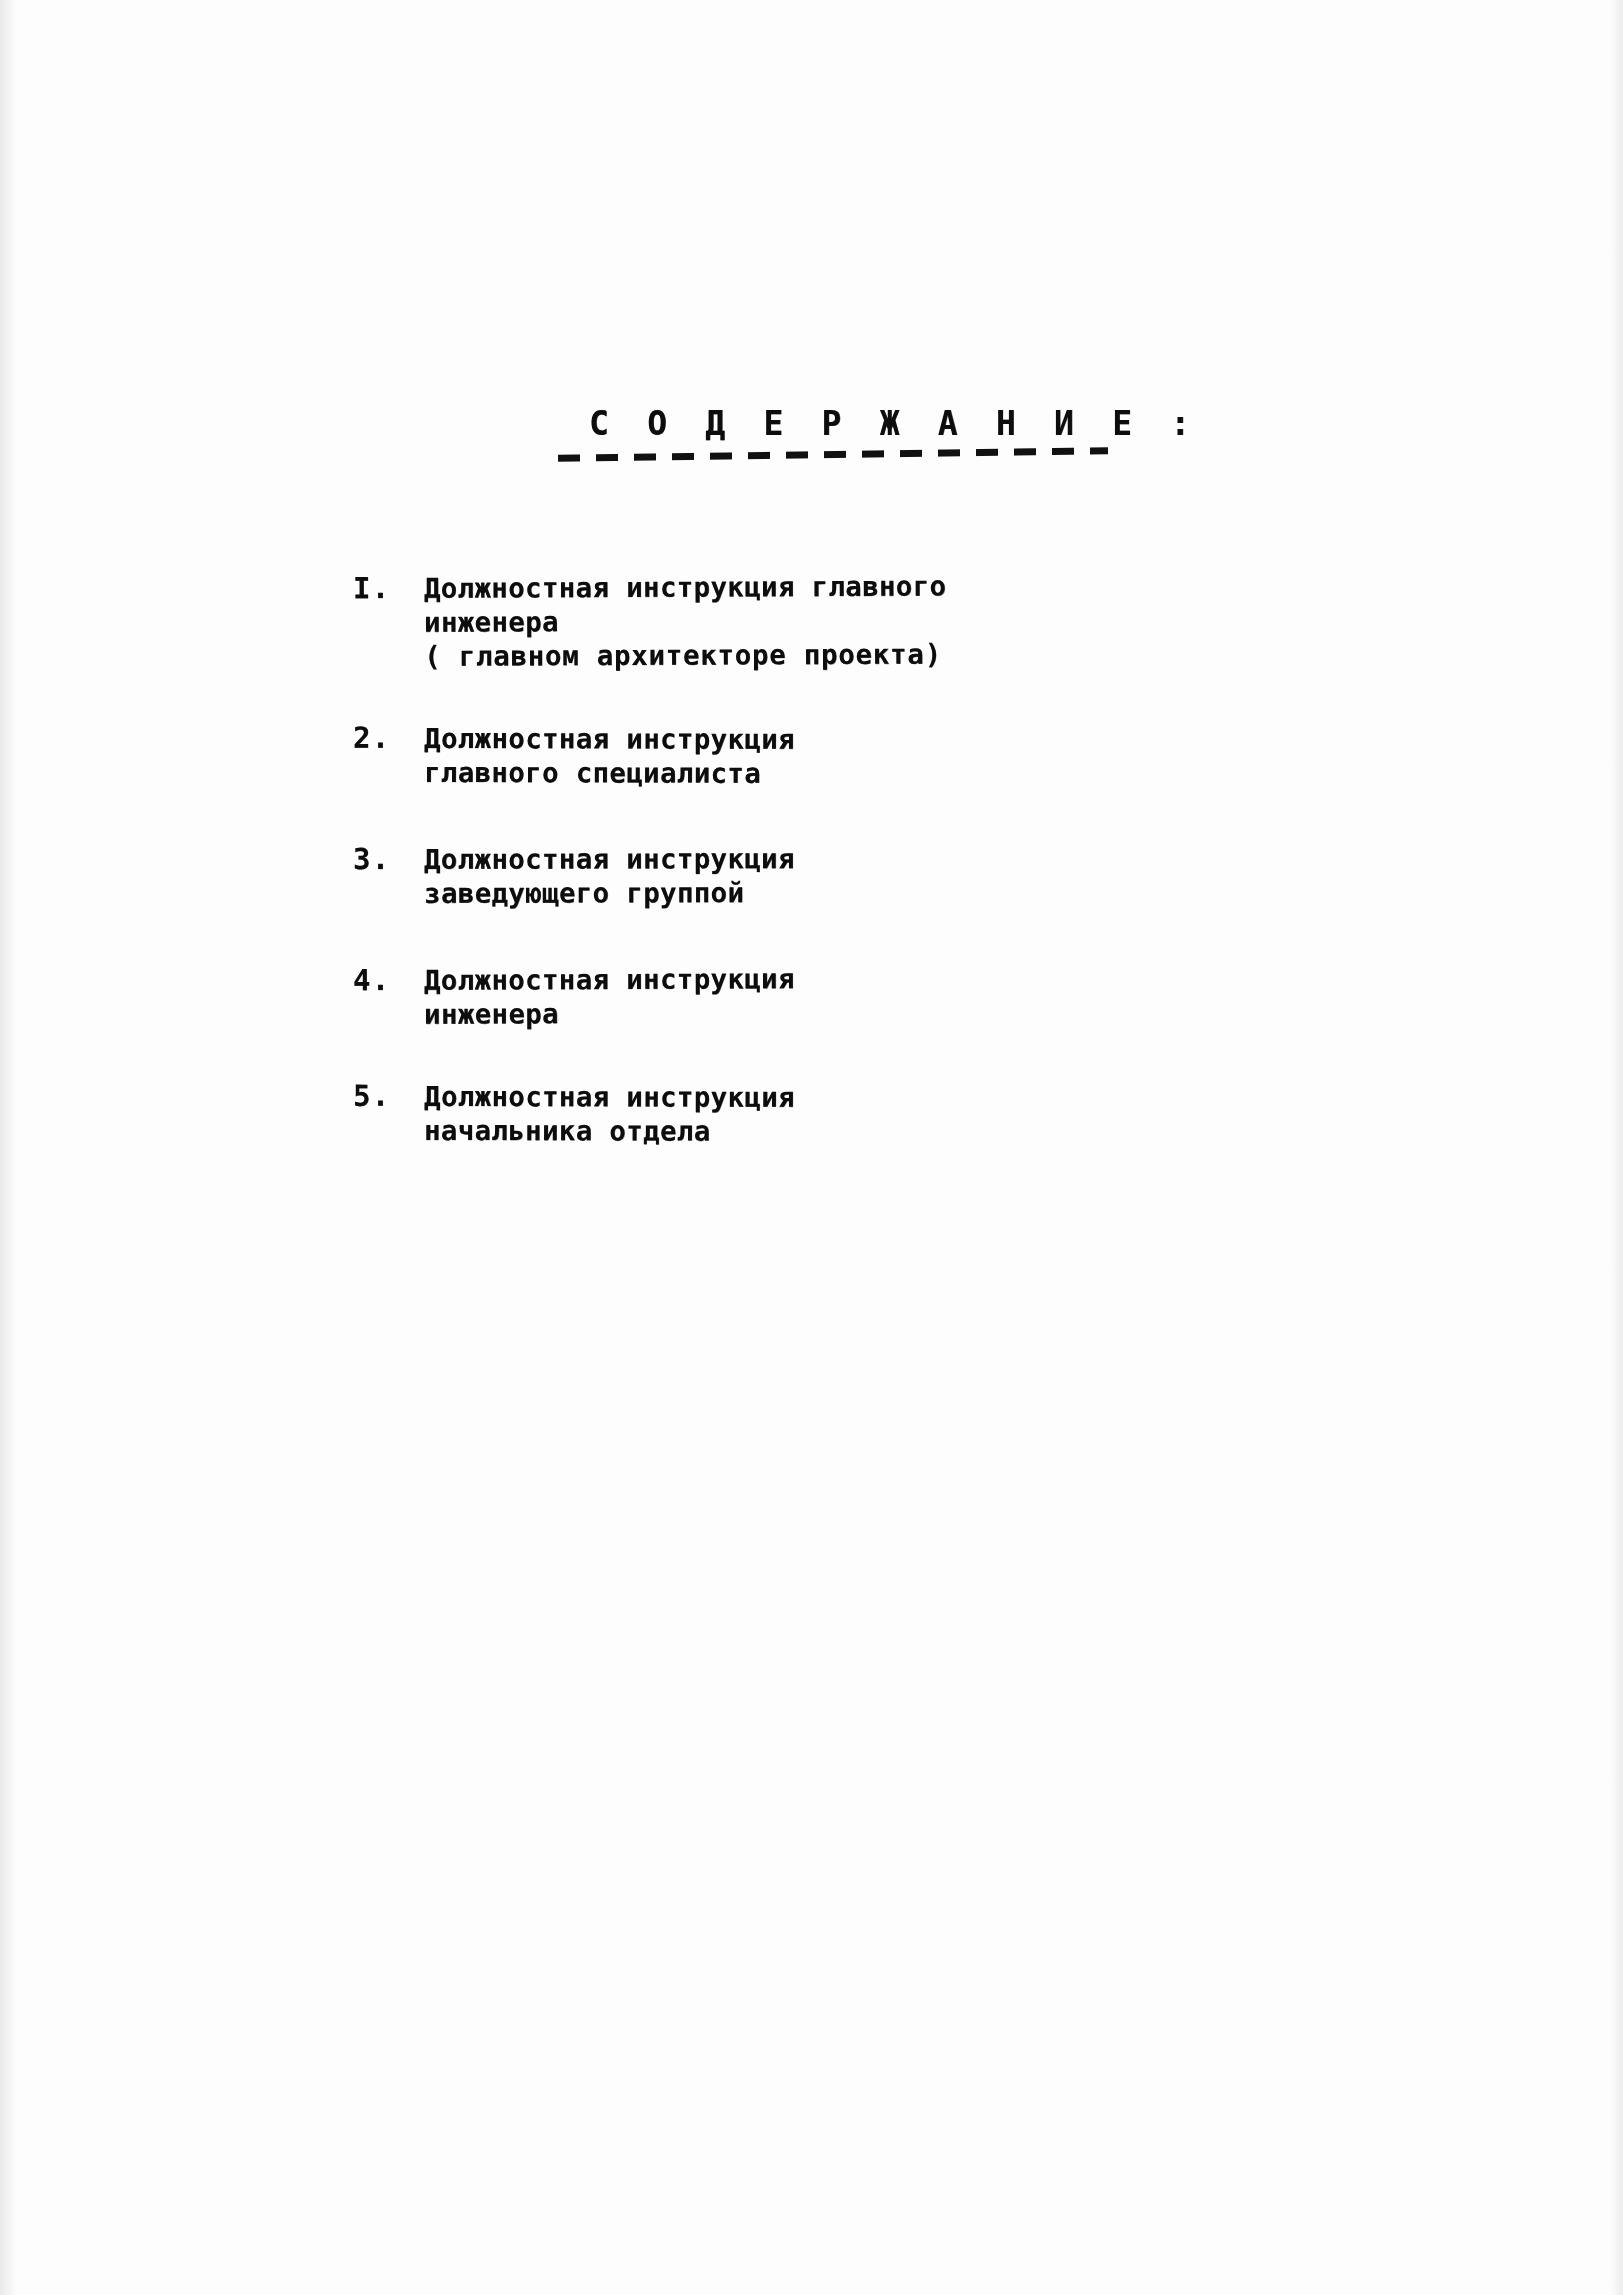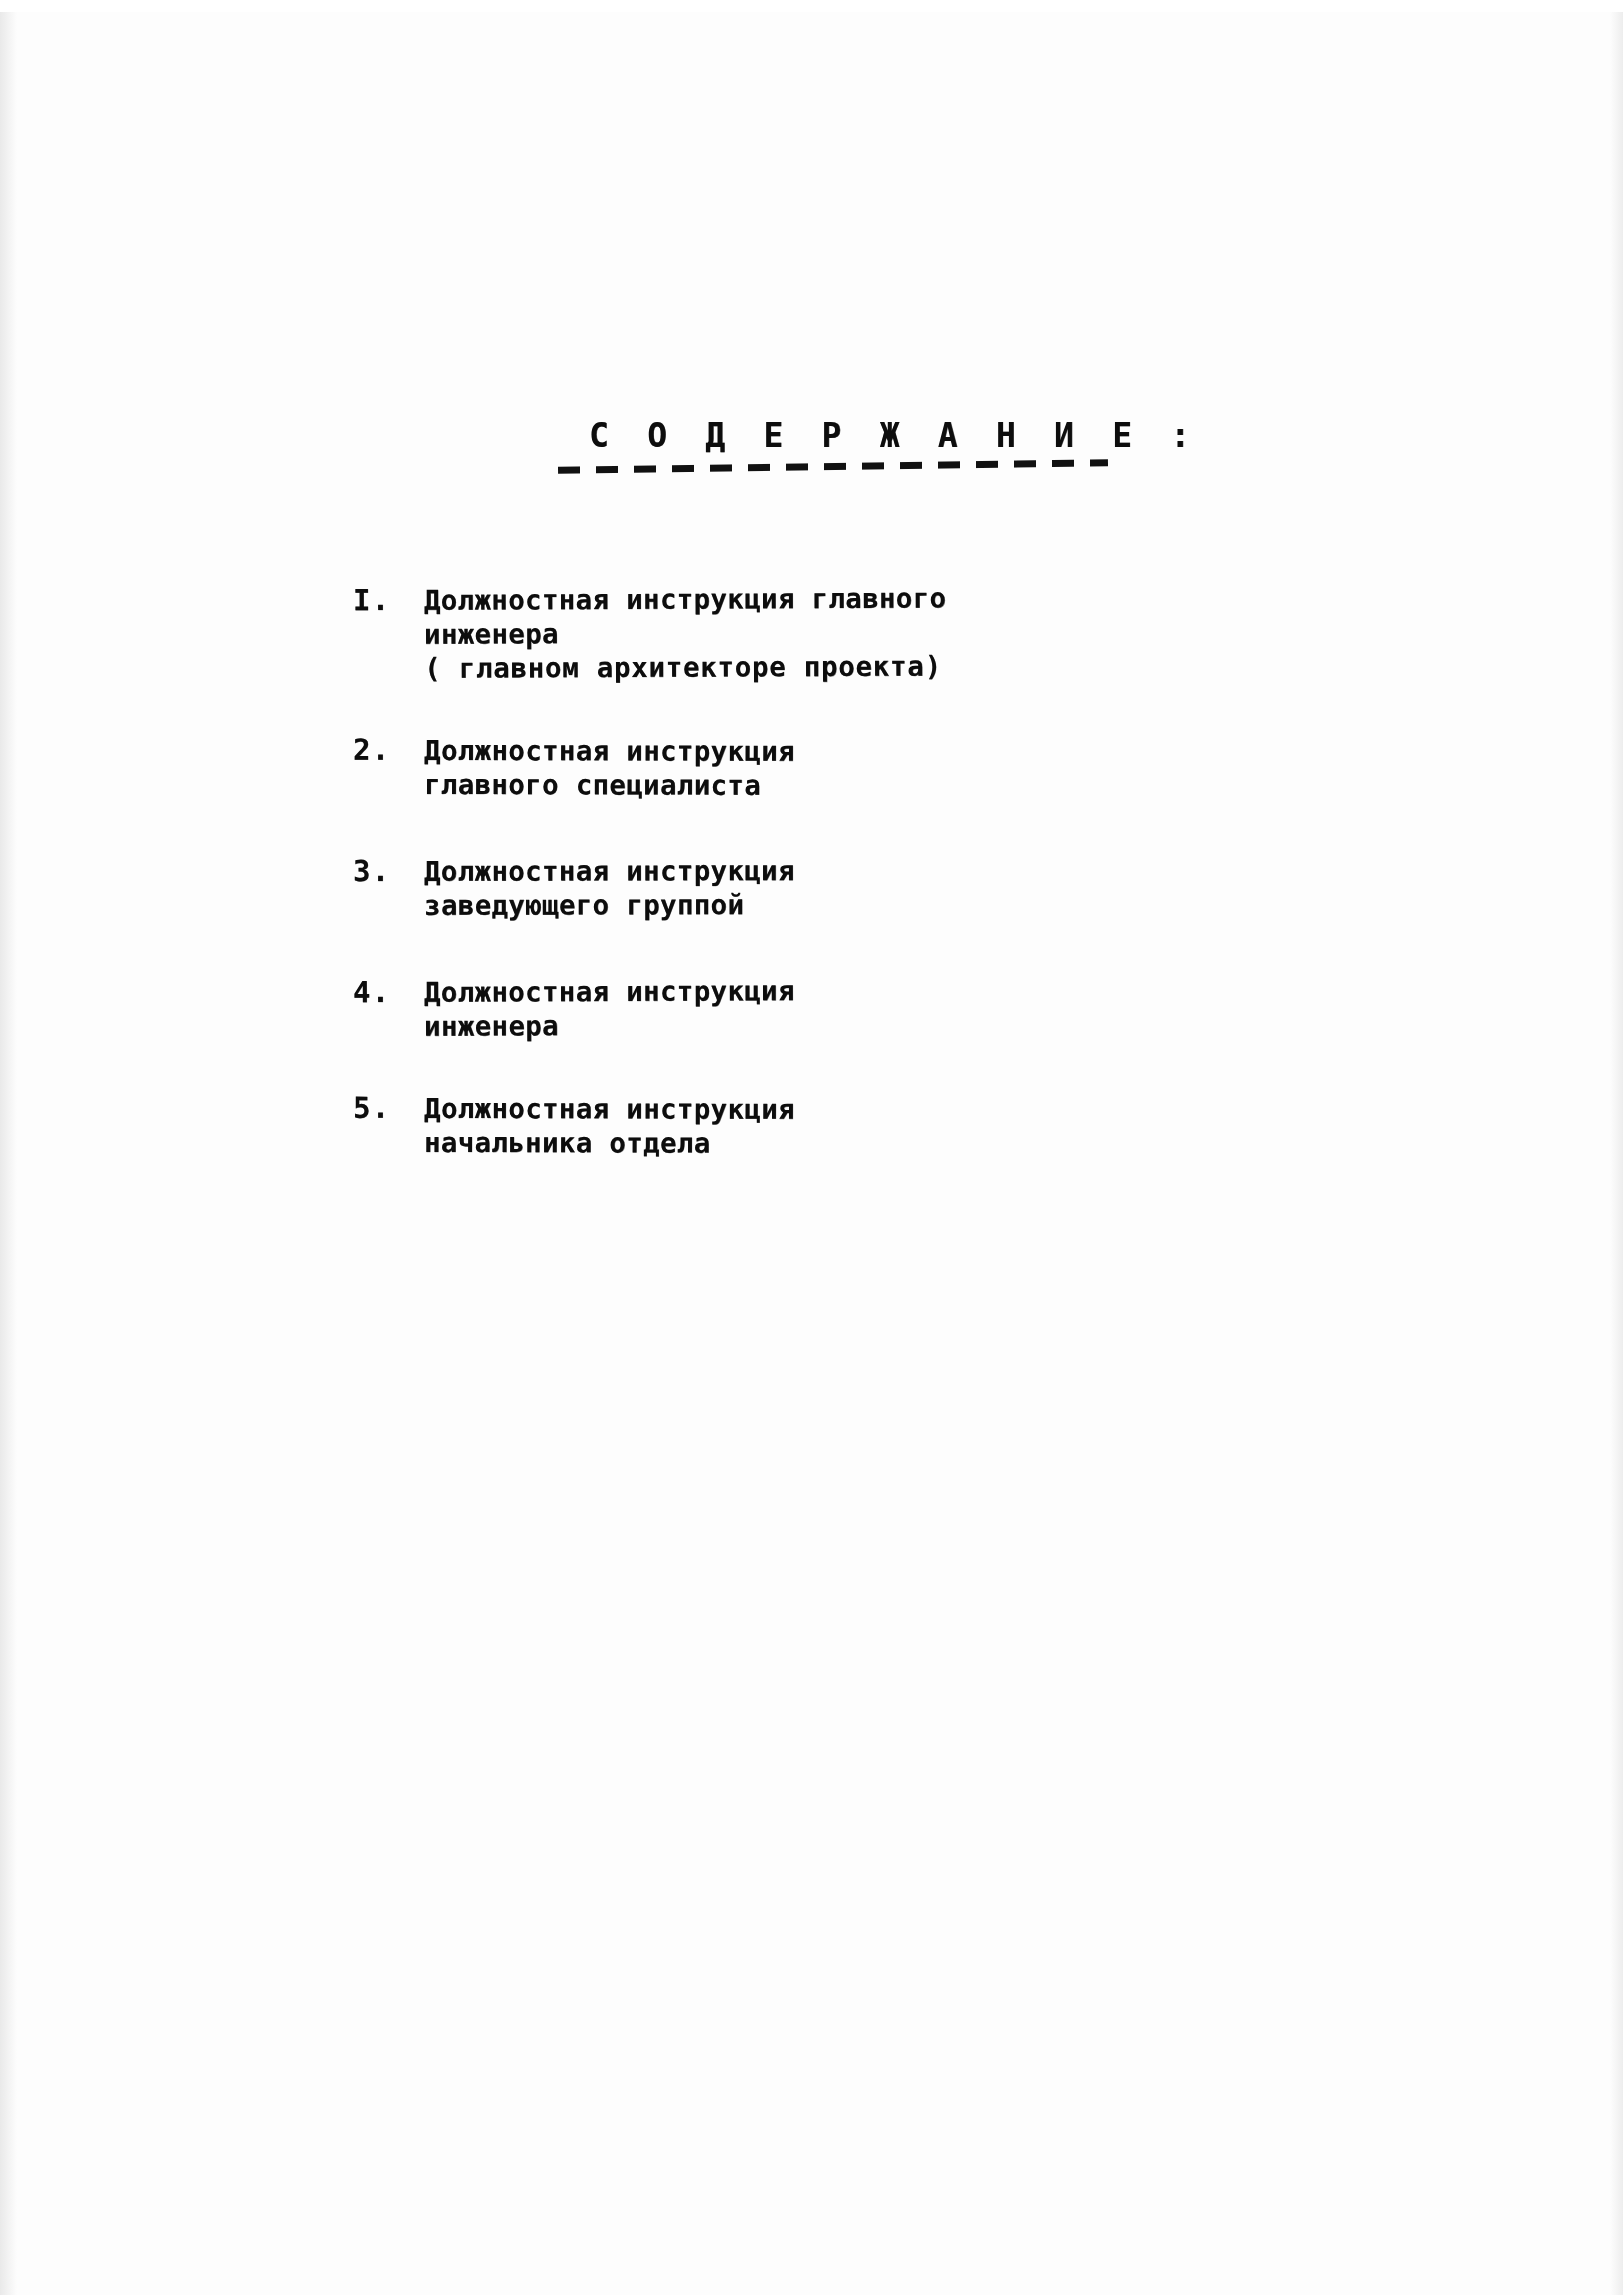--- a/index.html
+++ b/index.html
@@ -14,21 +14,20 @@
     font-family: "DejaVu Sans Mono", monospace;
     color: #111111;
     overflow: hidden;
   }
 
   
   .page {
     position: absolute;
     inset: 0;
     background: #fdfdfd;
-    margin-top: 12px;
   }
 
   
   .page::before {
     content: "";
     position: absolute;
     left: 0; top: 0; bottom: 0;
     width: 17px;
     background: linear-gradient(to right, #e9e9e9, #fdfdfd);
     pointer-events: none;

